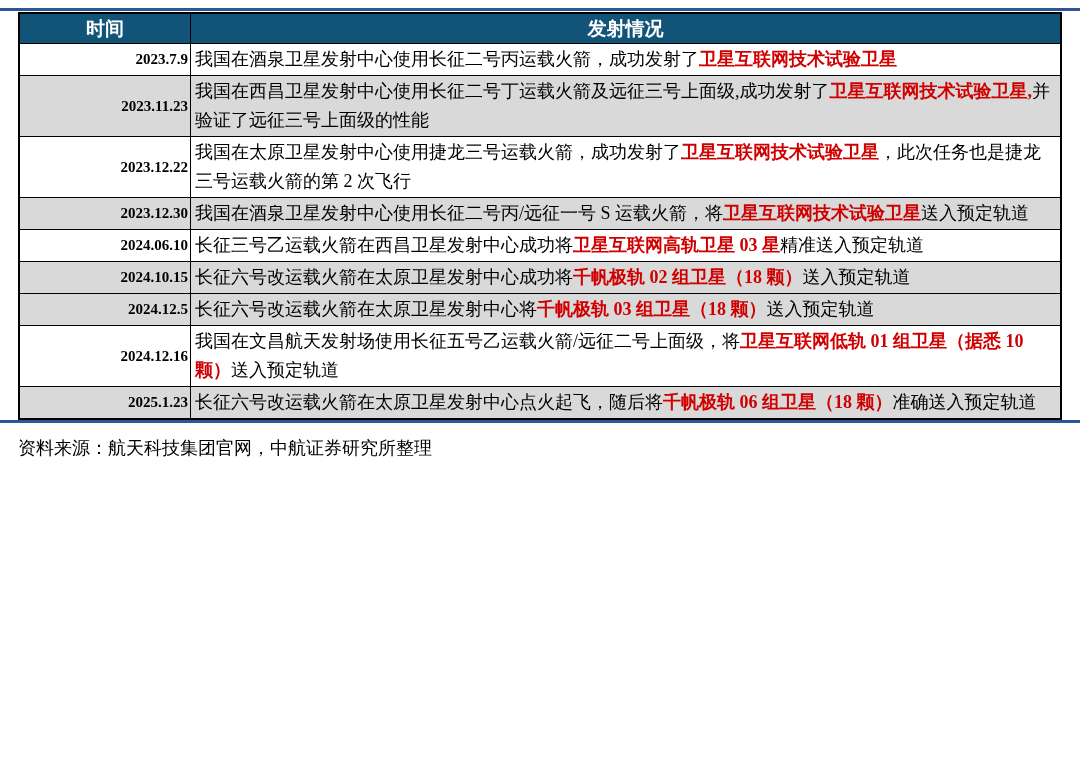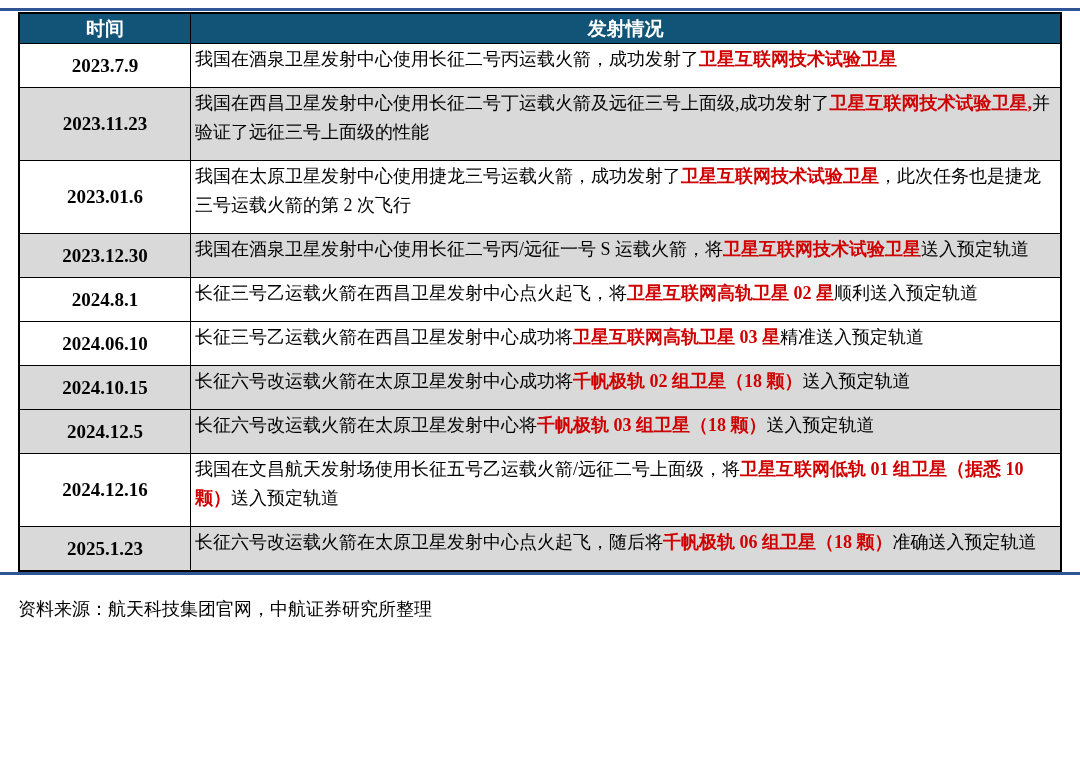--- a/index.html
+++ b/index.html
@@ -41,38 +41,38 @@
     text-align: center;
   }
   .launch-table td {
     border: 1px solid #000;
     background: #ffffff;
     vertical-align: middle;
   }
   .launch-table tr.shaded td { background: #d9d9d9; }
   .col-time  { width: 162px; }
   .cell-date {
-    text-align: center;
+    text-align: right;
     font-weight: bold;
-    font-size: 19px;
+    font-size: 15px;
     padding: 1px 2px;
   }
   .cell-detail {
     font-size: 18px;
     line-height: 29px;
-    padding: 1px 6px 13px 4px;
+    padding: 1px 6px 1px 4px;
     text-align: left;
   }
   .hl {
     color: #d00000;
     font-weight: bold;
   }
   .bottom-rule { margin-top: 0px; }
   .source-note {
-    margin: 22px 0 0 18px;
+    margin: 13px 0 0 18px;
     font-size: 18px;
     color: #000;
   }
 </style>
 </head>
 <body>
 
 <div class="page">
 
   <div class="rule top-rule"></div>
@@ -87,30 +87,26 @@
     <tbody id="table-body">
         <tr>
           <td class="cell-date">2023.7.9</td>
           <td class="cell-detail"><span>我国在酒泉卫星发射中心使用长征二号丙运载火箭，成功发射了</span><span class="hl">卫星互联网技术试验卫星</span></td>
         </tr>
         <tr class="shaded">
           <td class="cell-date">2023.11.23</td>
           <td class="cell-detail"><span>我国在西昌卫星发射中心使用长征二号丁运载火箭及远征三号上面级,成功发射了</span><span class="hl">卫星互联网技术试验卫星,</span><span>并验证了远征三号上面级的性能</span></td>
         </tr>
         <tr>
-          <td class="cell-date">2023.01.6</td>
+          <td class="cell-date">2023.12.22</td>
           <td class="cell-detail"><span>我国在太原卫星发射中心使用捷龙三号运载火箭，成功发射了</span><span class="hl">卫星互联网技术试验卫星</span><span>，此次任务也是捷龙三号运载火箭的第 2 次飞行</span></td>
         </tr>
         <tr class="shaded">
           <td class="cell-date">2023.12.30</td>
           <td class="cell-detail"><span>我国在酒泉卫星发射中心使用长征二号丙/远征一号 S 运载火箭，将</span><span class="hl">卫星互联网技术试验卫星</span><span>送入预定轨道</span></td>
-        </tr>
-        <tr>
-          <td class="cell-date">2024.8.1</td>
-          <td class="cell-detail"><span>长征三号乙运载火箭在西昌卫星发射中心点火起飞，将</span><span class="hl">卫星互联网高轨卫星 02 星</span><span>顺利送入预定轨道</span></td>
         </tr>
         <tr>
           <td class="cell-date">2024.06.10</td>
           <td class="cell-detail"><span>长征三号乙运载火箭在西昌卫星发射中心成功将</span><span class="hl">卫星互联网高轨卫星 03 星</span><span>精准送入预定轨道</span></td>
         </tr>
         <tr class="shaded">
           <td class="cell-date">2024.10.15</td>
           <td class="cell-detail"><span>长征六号改运载火箭在太原卫星发射中心成功将</span><span class="hl">千帆极轨 02 组卫星（18 颗）</span><span>送入预定轨道</span></td>
         </tr>
         <tr class="shaded">

